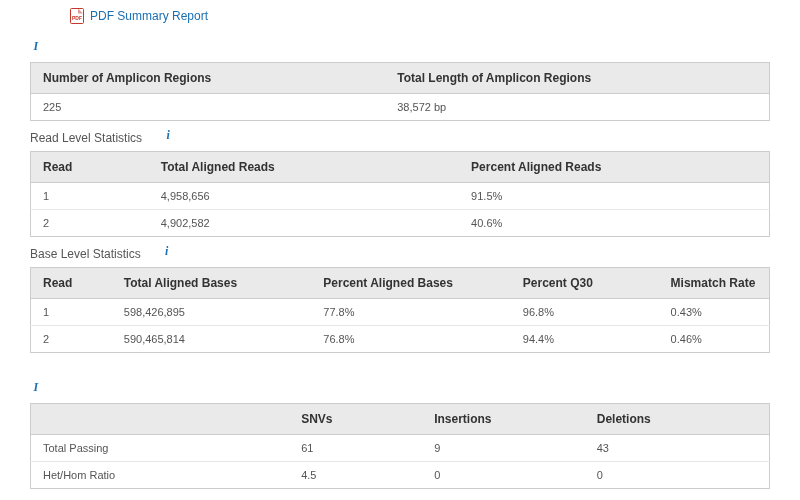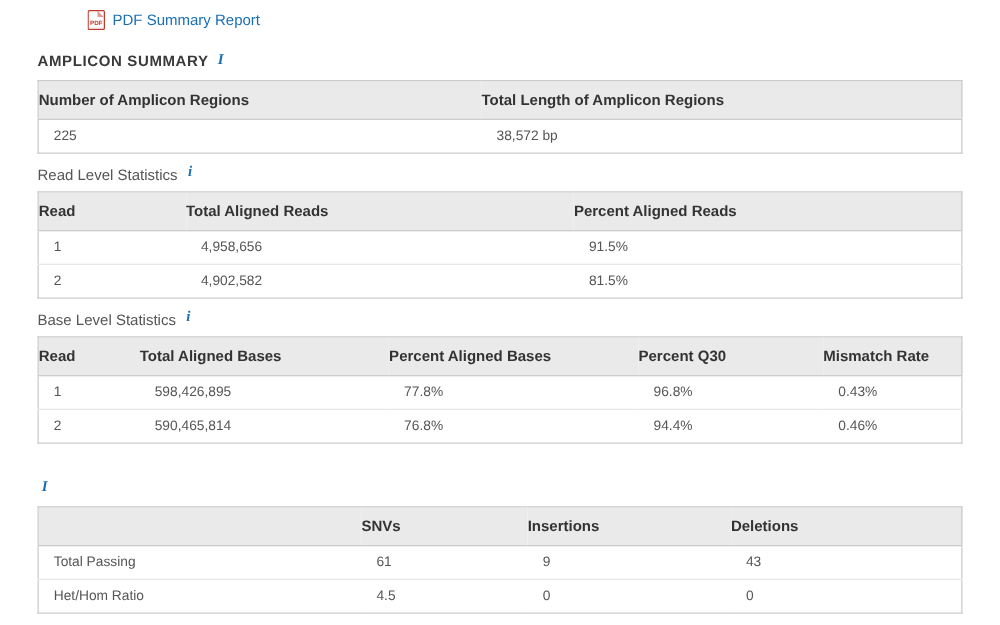--- a/index.html
+++ b/index.html
@@ -1,41 +1,40 @@
 <!DOCTYPE html>
 <html><head>
   <meta charset="utf-8">
   <style>
     * { box-sizing: border-box; margin: 0; padding: 0; }
     body { font-family: "Segoe UI", Arial, sans-serif; font-size: 12px; color: #333; background: #fff; padding: 8px 30px 20px 30px; width: 800px; }
     .pdf-link { display: flex; align-items: center; gap: 6px; color: #1a6fb3; font-size: 12px; margin-bottom: 18px; cursor: pointer; padding-left: 40px; }
     .pdf-link svg { flex-shrink: 0; }
     .section-title { font-weight: 700; font-size: 12px; letter-spacing: 0.5px; color: #3a3a3a; text-transform: uppercase; display: flex; align-items: center; gap: 4px; margin-bottom: 8px; }
-    .sub-title { font-size: 12px; color: #555; display: flex; align-items: flex-start; gap: 4px; margin-bottom: 6px; margin-top: 10px; }
+    .sub-title { font-size: 12px; color: #555; display: flex; align-items: flex-start; gap: 20px; margin-bottom: 6px; margin-top: 10px; }
     .info-icon { display: inline-flex; align-items: center; justify-content: center; width: 12px; height: 12px; color: #1a6fb3; font-style: italic; font-family: Georgia, serif; font-size: 12px; font-weight: 700; cursor: pointer; position: relative; top: -2px; }
     table { width: 100%; border-collapse: collapse; border: 1px solid #ccc; margin-bottom: 8px; }
-    thead th { background: #eaeaea; text-align: left; font-weight: 700; font-size: 12px; color: #333; padding: 8px 0; border-bottom: 1px solid #ccc; }
+    thead th { background: #eaeaea; text-align: left; font-weight: 700; font-size: 12px; color: #333; padding: 8px 12px; border-bottom: 1px solid #ccc; }
     tbody td { padding: 7px 12px; font-size: 11px; color: #555; border-top: 1px solid #e6e6e6; }
     tbody tr:first-child td { border-top: none; }
     .sv-gap { height: 22px; }
   </style>
 </head>
 <body>
 
 <div class="pdf-link">
   <svg width="14" height="16" viewBox="0 0 14 16">
       <rect x="0.5" y="0.5" width="13" height="15" rx="1" fill="#fff" stroke="#c0392b"></rect>
       <path d="M8 0.5 L13 5.5 L8 5.5 Z" fill="#c0392b" opacity="0.5"></path>
       <text x="7" y="12" text-anchor="middle" font-size="5" font-weight="700" fill="#c0392b">PDF</text>
     </svg>
   <span>PDF Summary Report</span>
 </div>
 
 <div class="section-title">
-  <span>AMPLICON SUMMARY</span>
   <span class="info-icon">i</span>
 </div>
 <table>
   <colgroup>
       <col style="width:48%">
       <col style="width:52%">
     </colgroup>
   <thead>
       <tr>
     <th>Number of Amplicon Regions</th>
@@ -69,21 +68,21 @@
     </thead>
   <tbody>
     <tr>
       <td>1</td>
       <td>4,958,656</td>
       <td>91.5%</td>
     </tr>
     <tr>
       <td>2</td>
       <td>4,902,582</td>
-      <td>81.5%</td>
+      <td>40.6%</td>
     </tr>
   </tbody>
 </table>
 
 <div class="sub-title">
   <span>Base Level Statistics</span>
   <span class="info-icon">i</span>
 </div>
 <table>
   <colgroup>

